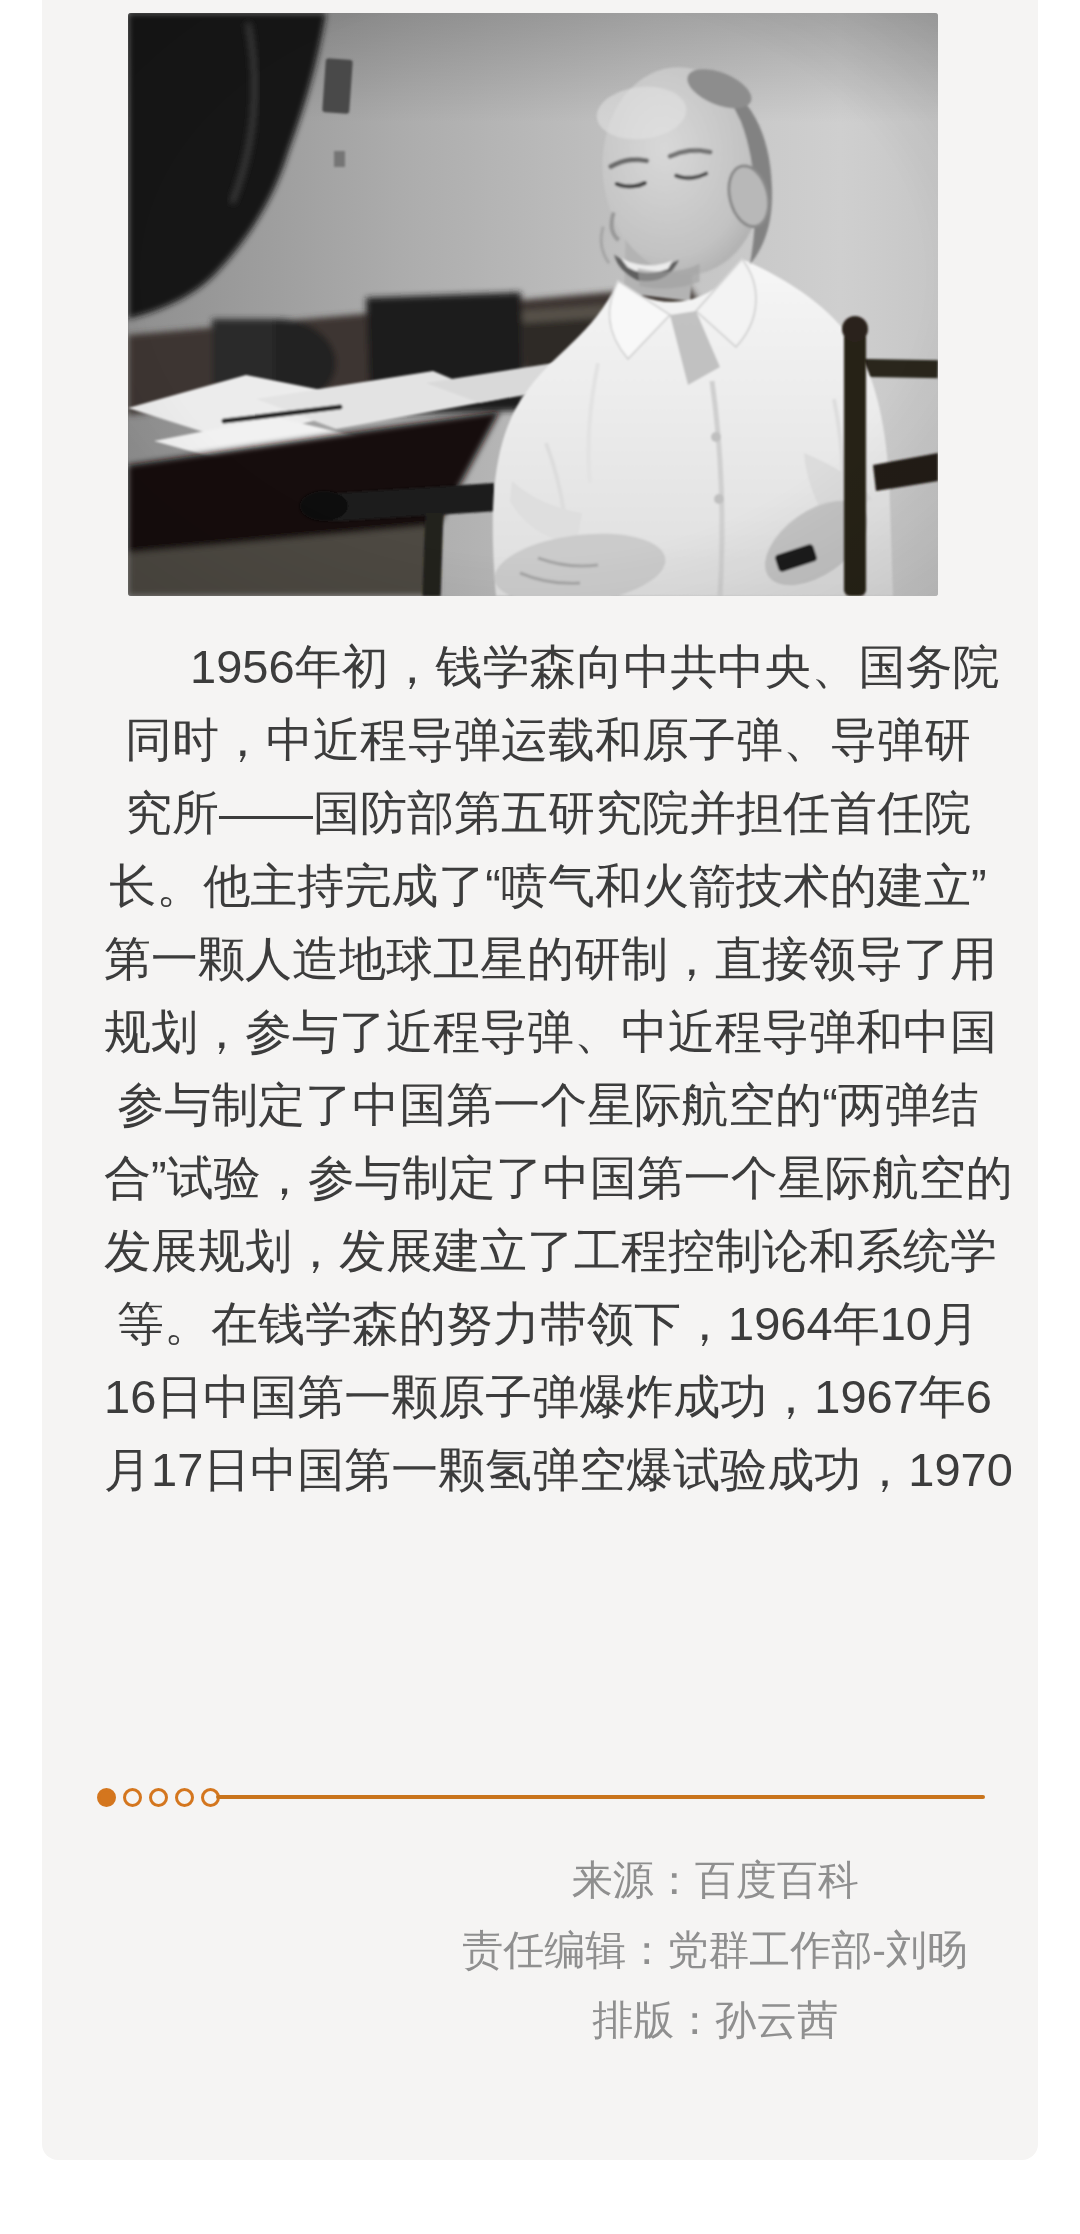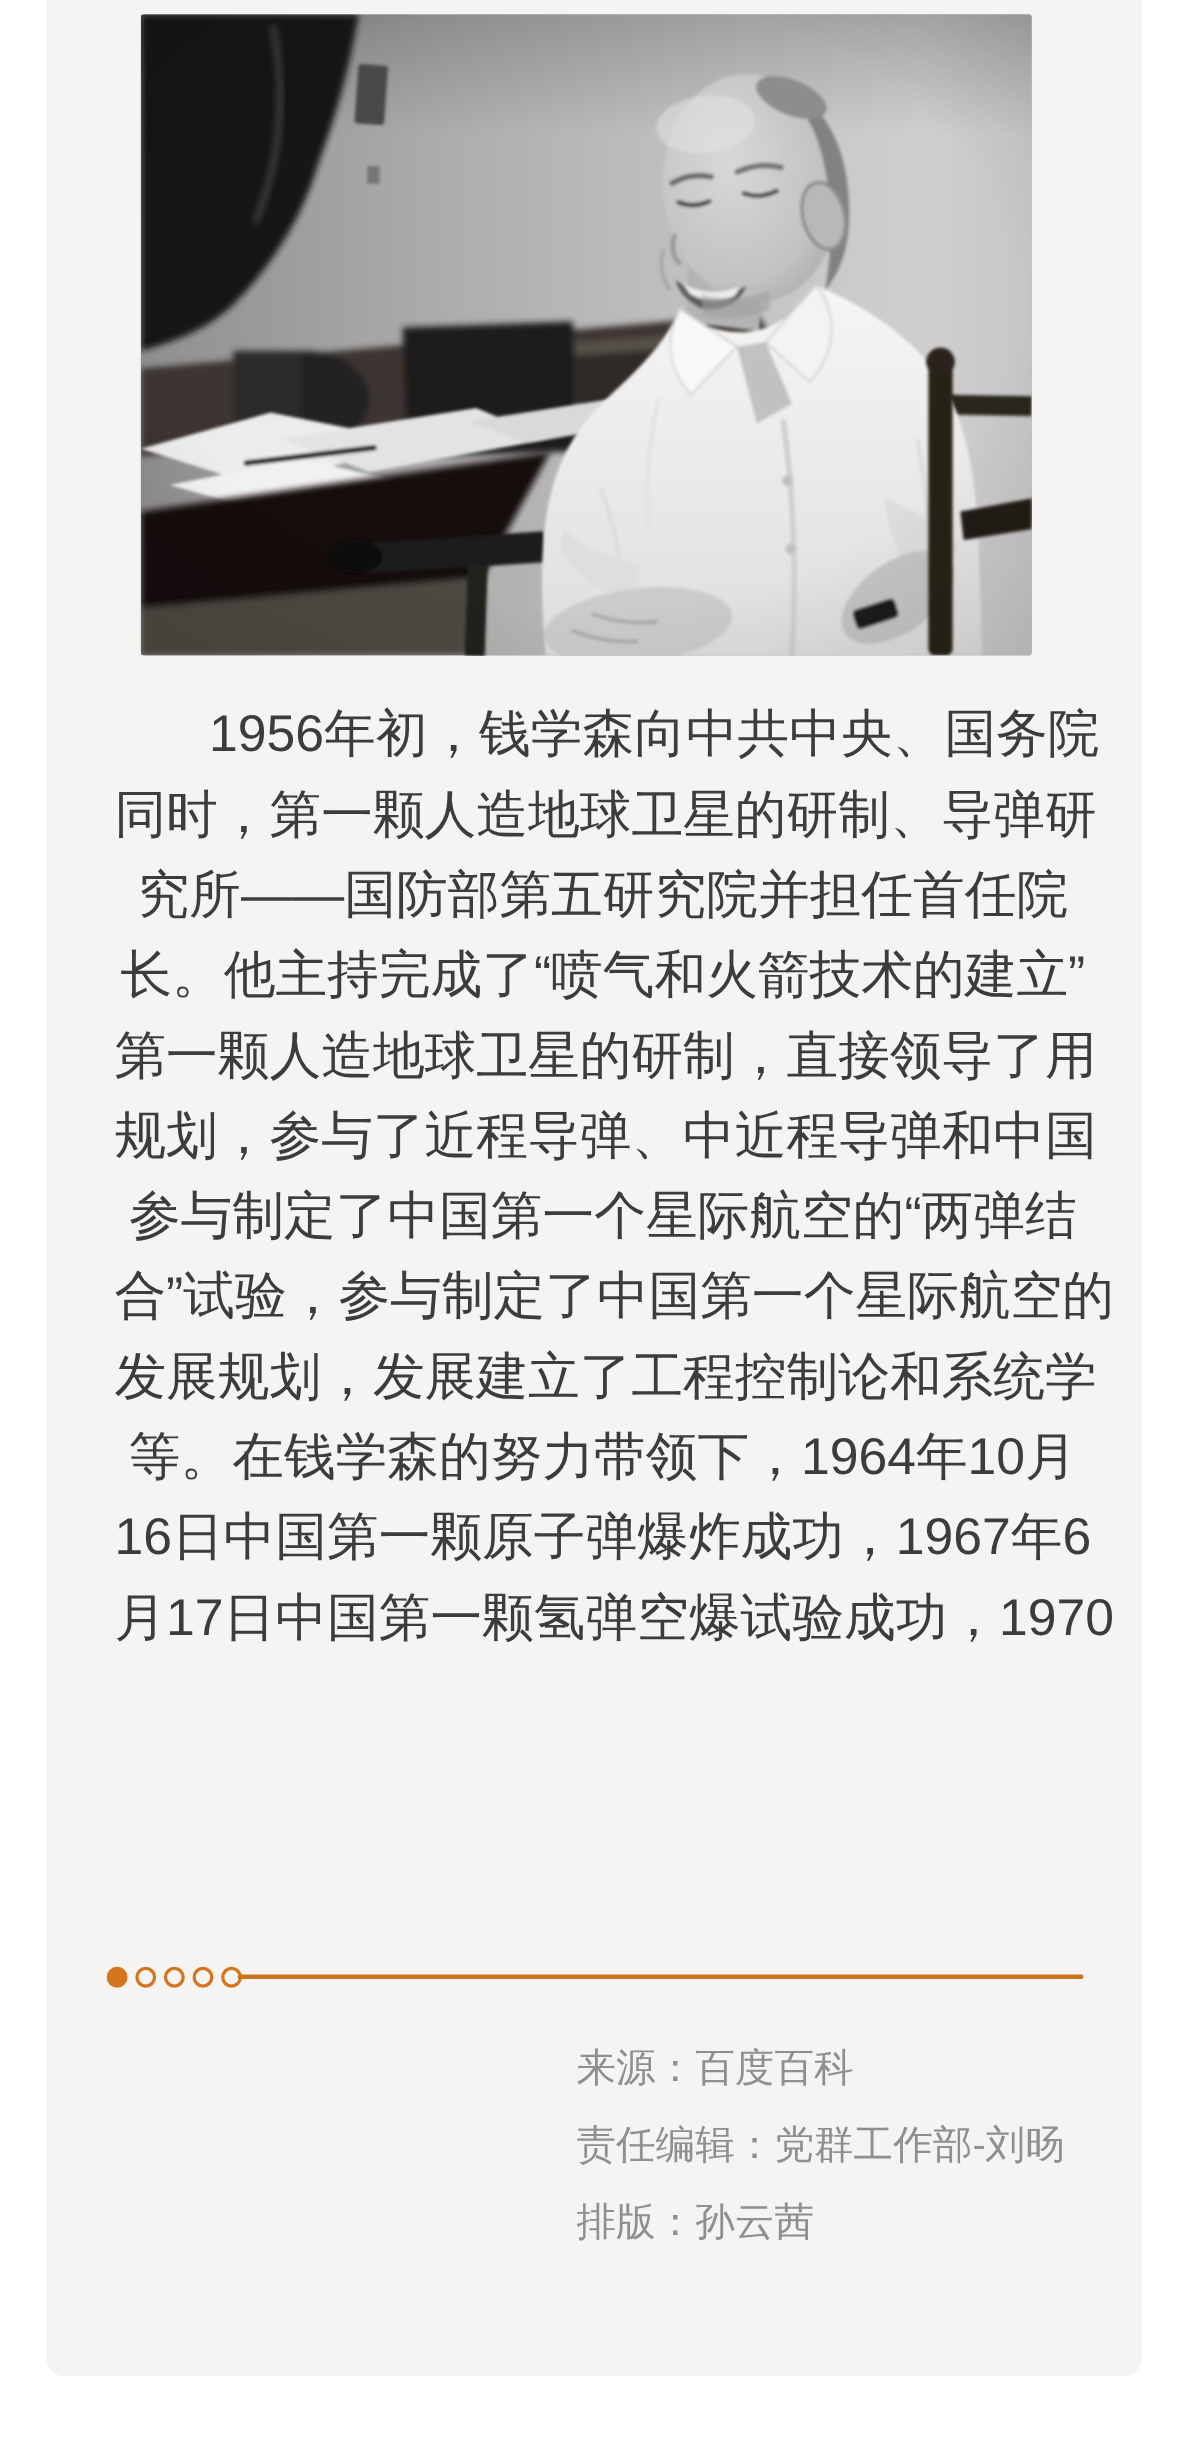--- a/index.html
+++ b/index.html
@@ -38,21 +38,21 @@
     box-sizing:border-box;border:3px solid #d4761e;background:transparent;
     flex:0 0 auto;
   }
   .dot.active{background:#d4761e;border-color:#d4761e;}
   .pager-line{
     position:absolute;left:216px;top:1795px;width:769px;height:4px;
     background:#c9741c;border-radius:2px;
   }
   .credits{
     position:absolute;right:112px;top:1845px;
-    text-align:left;color:#8f8f8f;font-size:36px;line-height:70px;
+    text-align:center;color:#8f8f8f;font-size:41px;line-height:70px;
   }
   .credit-line{height:70px;white-space:nowrap;}
 </style>
 </head>
 <body>
 
 <div class="card"></div>
 
 <div class="photo-wrap">
   <svg viewBox="0 0 810 583" xmlns="http://www.w3.org/2000/svg">
@@ -172,21 +172,21 @@
       <circle cx="727" cy="316" r="13" fill="#2b241b"></circle>
       <path d="M745,452 L810,440 L810,468 L748,478 Z" fill="#221c15"></path>
     </g>
 
     <rect x="0" y="0" width="810" height="583" fill="url(#vignette)"></rect>
   </svg>
 </div>
 
 <div class="article">
   <div class="tline indent">1956年初，钱学森向中共中央、国务院</div>
-  <div class="tline">同时，第一颗人造地球卫星的研制、导弹研</div>
+  <div class="tline">同时，中近程导弹运载和原子弹、导弹研</div>
   <div class="tline">究所——国防部第五研究院并担任首任院</div>
   <div class="tline">长。他主持完成了“喷气和火箭技术的建立”</div>
   <div class="tline">第一颗人造地球卫星的研制，直接领导了用</div>
   <div class="tline">规划，参与了近程导弹、中近程导弹和中国</div>
   <div class="tline">参与制定了中国第一个星际航空的“两弹结</div>
   <div class="tline">合”试验，参与制定了中国第一个星际航空的</div>
   <div class="tline">发展规划，发展建立了工程控制论和系统学</div>
   <div class="tline">等。在钱学森的努力带领下，1964年10月</div>
   <div class="tline">16日中国第一颗原子弹爆炸成功，1967年6</div>
   <div class="tline">月17日中国第一颗氢弹空爆试验成功，1970</div>

